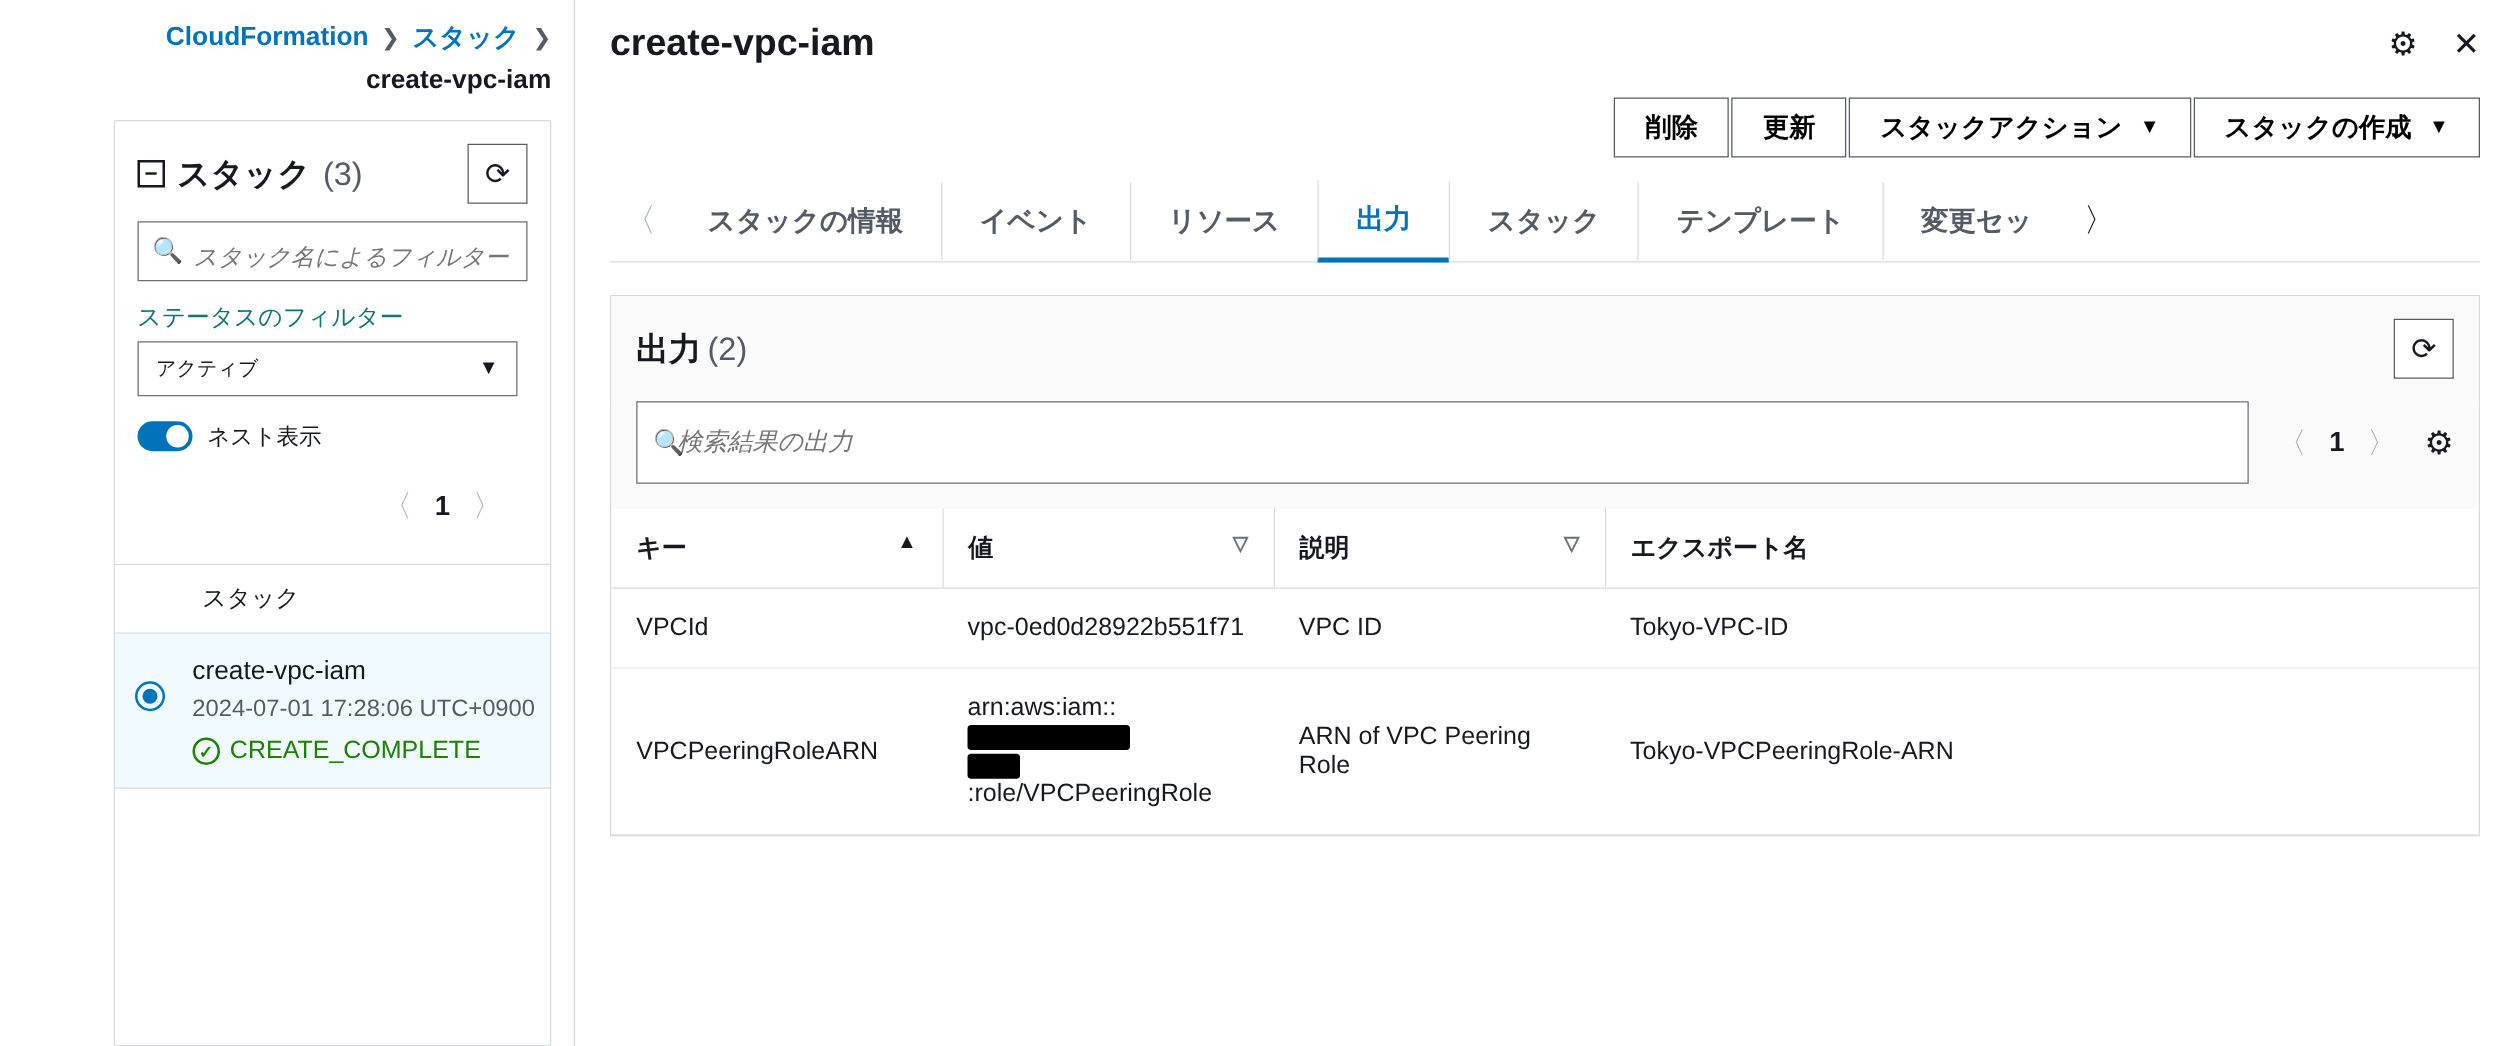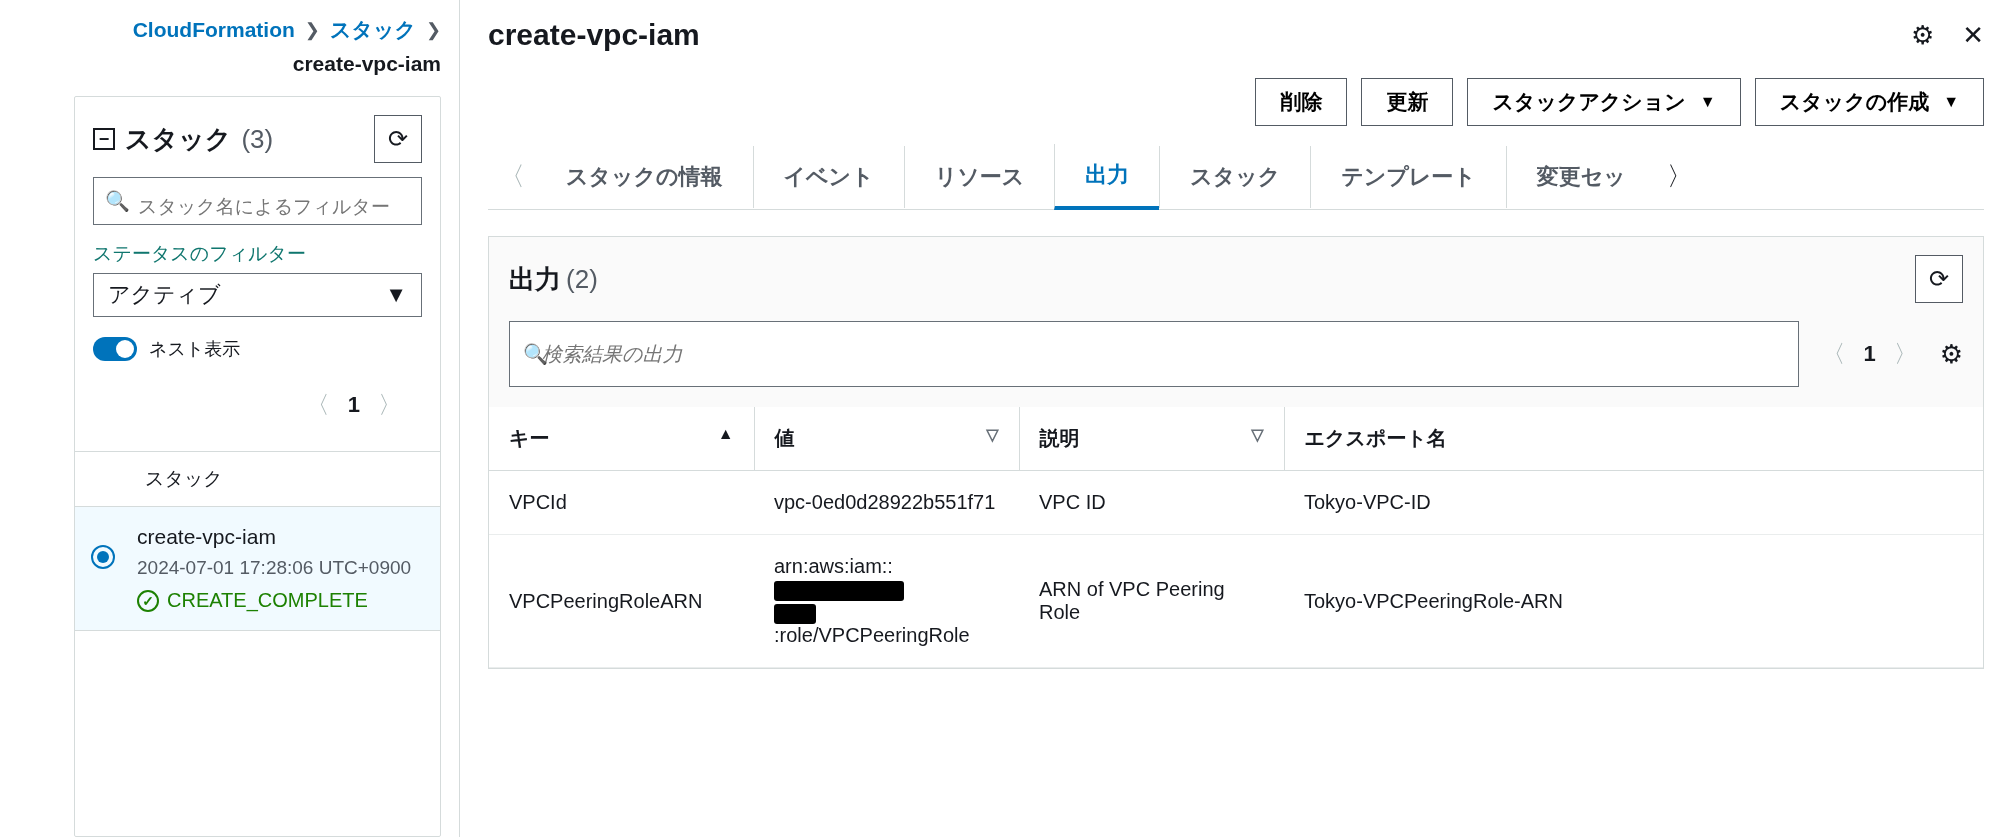--- a/index.html
+++ b/index.html
@@ -62,28 +62,28 @@
     cursor: pointer; font-size: 24px; color: #16191f;
   }
   .side-body { padding: 0 18px 12px 18px; }
   .search-wrap { position: relative; margin-bottom: 16px; }
   .search-wrap .mag {
     position: absolute; left: 12px; top: 50%; transform: translateY(-50%);
     color: #687078; font-size: 20px;
   }
   .search-input {
     width: 100%; height: 48px; padding: 12px 12px 0 44px;
-    border: 1px solid #687078; font-size: 19px; 
+    border: 1px solid #687078; font-size: 19px; font-style: italic;
     color: #687078; background: #fff;
   }
   .label { font-size: 19px; margin-bottom: 6px; color: #0f766e; }
   .select {
-    width: 329px; height: 44px; border: 1px solid #687078;
+    width: 304px; height: 44px; border: 1px solid #687078;
     display: flex; align-items: center; justify-content: space-between;
-    padding: 0 14px; font-size: 22px; background: #fff; cursor: pointer;
+    padding: 0 14px; font-size: 16px; background: #fff; cursor: pointer;
   }
   .toggle-row { display: flex; align-items: center; gap: 12px; margin-top: 20px; }
   .toggle {
     width: 44px; height: 24px; border-radius: 12px; background: #0073bb;
     position: relative; cursor: pointer;
   }
   .toggle::after {
     content: ""; position: absolute; right: 3px; top: 3px;
     width: 18px; height: 18px; background: #fff; border-radius: 50%;
   }
@@ -119,21 +119,21 @@
   
   .main { flex: 1; padding: 18px 0 0 28px; display: flex; flex-direction: column; min-width: 0; }
   .main-head {
     display: flex; align-items: center; justify-content: space-between;
     padding-right: 16px;
   }
   .main-title { font-size: 30px; font-weight: 800; }
   .head-icons { display: flex; align-items: center; gap: 28px; font-size: 26px; color: #16191f; }
   .head-icons span { cursor: pointer; }
   .action-row {
-    display: flex; justify-content: flex-end; gap: 14px;
+    display: flex; justify-content: flex-end; gap: 2px;
     padding: 26px 16px 18px 0;
   }
   .pill-btn {
     height: 48px; padding: 0 24px; border: 1px solid #545b64;
     background: #fff; font-size: 21px; font-weight: 700; cursor: pointer;
     display: inline-flex; align-items: center; gap: 14px;
   }
   .pill-btn .caret { font-size: 16px; }
   .tabs-row {
     display: flex; align-items: center; border-bottom: 1px solid #d5dbdb;

